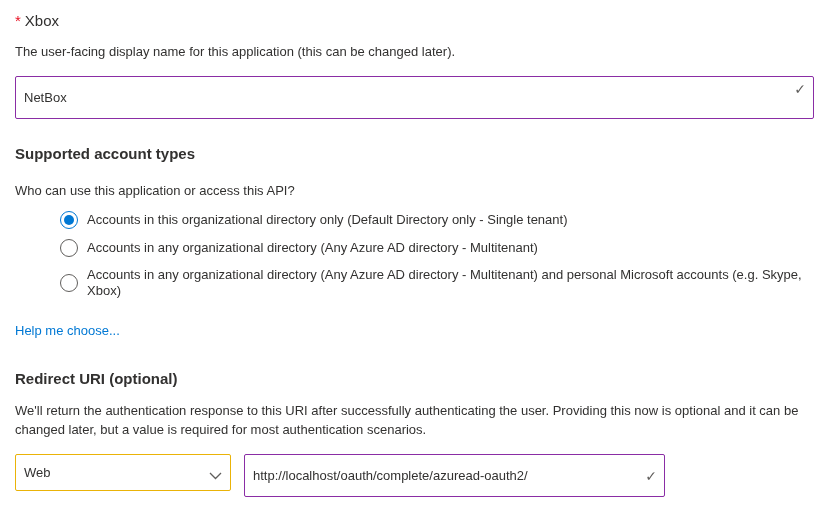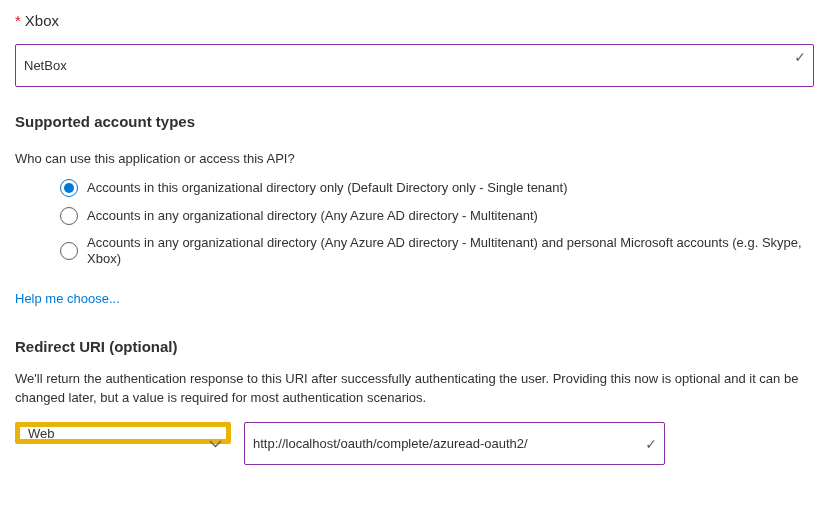--- a/index.html
+++ b/index.html
@@ -113,22 +113,22 @@
   }
 
   .uri-row { display: flex; gap: 13px; }
   .select-wrap {
     position: relative;
     width: 216px;
     flex: none;
   }
   .select-box {
     width: 100%;
-    height: 22px;
-    border: 5px solid #eab308;
+    height: 37px;
+    border: 1px solid #eab308;
     border-radius: 2px;
     background: #fff;
     display: flex;
     align-items: center;
     padding: 0 26px 0 8px;
     cursor: pointer;
     font-size: 13px;
     color: #323130;
   }
   .chevron {
@@ -145,20 +145,21 @@
     flex: none;
   }
 </style>
 </head>
 <body>
 
 <div class="page">
 
   <div>
     <h2 class="field-title"><span class="required-star">*</span><span>Xbox</span></h2>
+    <p class="field-desc">The user-facing display name for this application (this can be changed later).</p>
     <div class="text-input-wrap">
       <input class="text-input" type="text" value="NetBox" style="">
       <span class="valid-check">✓</span>
     </div>
   </div>
 
   <div class="section">
     <h2 class="section-title">Supported account types</h2>
     <p class="question">Who can use this application or access this API?</p>
 

